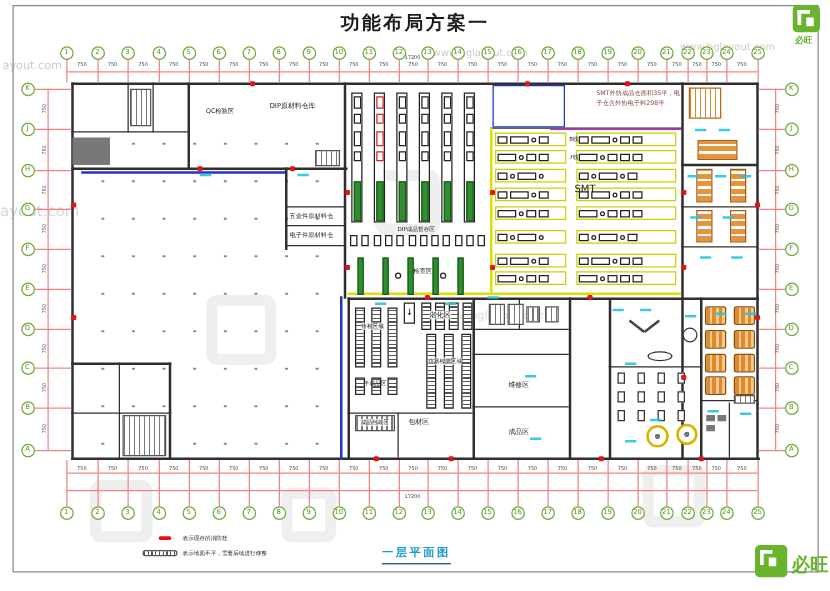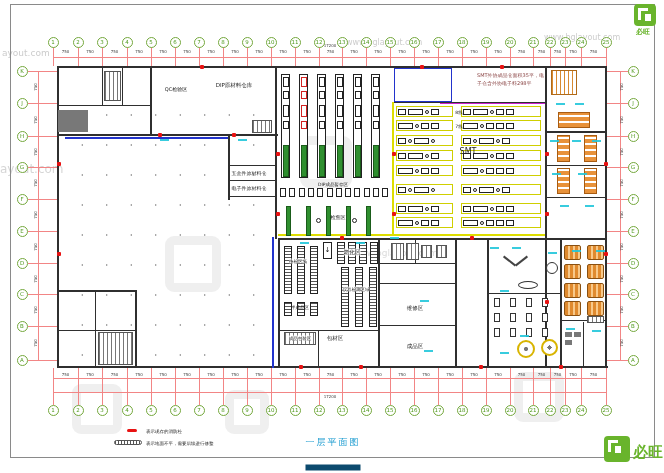--- a/index.html
+++ b/index.html
@@ -50,28 +50,29 @@
   .lbl-l{position:absolute;transform:translate(0,-50%);white-space:nowrap;color:#1c1c1c;z-index:5;}
   .wm{position:absolute;color:rgba(130,130,130,.42);z-index:0;white-space:nowrap;}
   .wm-faint{position:absolute;border:9px solid rgba(130,130,130,.13);border-radius:9px;z-index:0;}
   .glogo{position:absolute;background:#69b42c;border-radius:4px;z-index:6;
     background-image:linear-gradient(#fff,#fff),linear-gradient(#fff,#fff),linear-gradient(#fff,#fff);
     background-size:10px 3px,3px 12px,6px 7px;background-position:4px 4px,4px 4px,11px 10px;background-repeat:no-repeat;background-color:#69b42c;}
   .brand{position:absolute;color:#69b42c;font-weight:bold;z-index:6;white-space:nowrap;}
   .leg-hyd{position:absolute;background:#e81212;border-radius:2px;z-index:5;}
   .leg-coil{position:absolute;border:1px solid #555;border-radius:3px;z-index:5;
     background:repeating-linear-gradient(90deg,#555 0 1px,transparent 1px 3px);}
-  #plan-title-u{border-bottom:6px solid #0c4a6e;padding-bottom:18px;}
+  #plan-title-u{border-bottom:1px solid #0c4a6e;padding-bottom:3px;font-weight:bold;}
 </style>
 </head>
 <body>
 
 <div id="sheet">
   <div id="frame"></div>
 
+  <div class="lbl" style="left:332px;top:19px;font-size:15px;font-weight:bold;letter-spacing:2px;">功能布局方案一</div>
 
   <div class="wm" style="left:2px;top:48px;font-size:9px;">ayout.com</div>
   <div class="wm" style="left:0px;top:162px;font-size:12px;opacity:.8;">ayout.com</div>
   <div class="wm" style="left:346px;top:38px;font-size:8px;">www.bglayout.com</div>
   <div class="wm" style="left:544px;top:33px;font-size:8px;">www.bglayout.com</div>
   <div class="wm" style="left:352px;top:248px;font-size:9px;opacity:.7;">www.bglayout.com</div>
   <div class="wm-faint" style="left:72px;top:384px;width:50px;height:50px;"></div>
   <div class="wm-faint" style="left:225px;top:390px;width:44px;height:44px;"></div>
   <div class="wm-faint" style="left:514px;top:372px;width:50px;height:50px;"></div>
   <div class="wm-faint" style="left:165px;top:236px;width:56px;height:56px;"></div>

